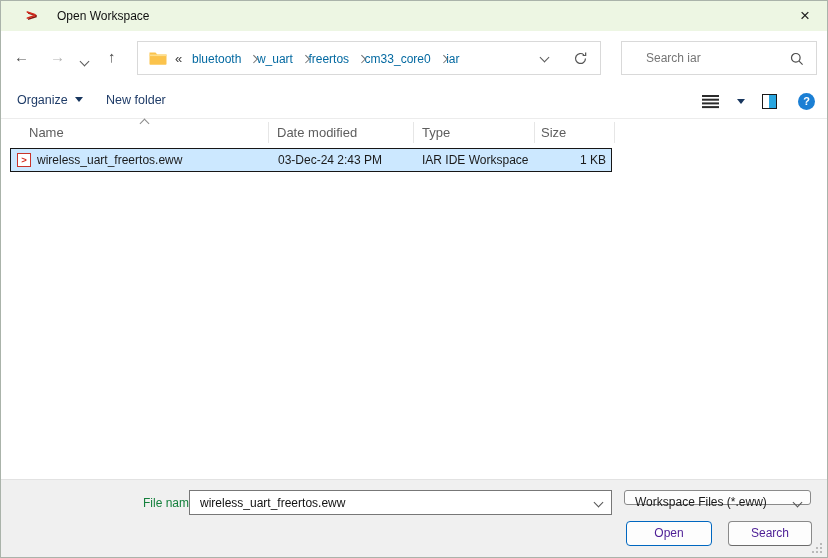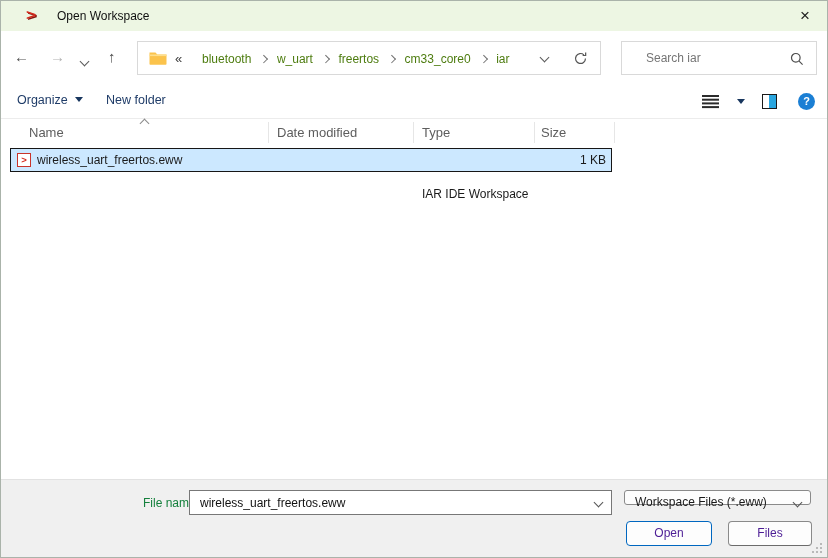--- a/index.html
+++ b/index.html
@@ -19,21 +19,21 @@
   .navbtn{position:absolute;top:48px;font-size:15px;color:#4f4f4f;line-height:16px;}
   .navbtn.disabled{color:#b3b3b3;}
   .chev-down{display:inline-block;width:6px;height:6px;border-right:1.4px solid #5a5a5a;
     border-bottom:1.4px solid #5a5a5a;transform:rotate(45deg);}
   .nav-chev{position:absolute;left:80px;top:53px;}
   .addressbar{position:absolute;left:136px;top:40px;width:464px;height:34px;
     border:1px solid #d9d9d9;box-sizing:border-box;background:#fff;}
   .folder-svg{position:absolute;left:11px;top:9px;}
   .bc-overflow{position:absolute;left:37px;top:9px;color:#3c3c3c;font-size:13px;}
   .crumbs{position:absolute;left:54px;top:9px;display:flex;align-items:center;height:16px;}
-  .crumb{margin:0 0 0 10px;color:#4d7c0f;cursor:default;}
+  .crumb{margin:0 0 0 0;color:#0369a1;cursor:default;}
   .crumb-sep{display:inline-block;width:4.5px;height:4.5px;border-top:1.4px solid #6e6e6e;
     border-right:1.4px solid #6e6e6e;transform:rotate(45deg);margin-left:10px;}
   .addr-dd{position:absolute;right:52px;top:12px;}
   .addr-refresh{position:absolute;right:12px;top:9px;}
   .searchbox{position:absolute;left:620px;top:40px;width:196px;height:34px;
     border:1px solid #d9d9d9;box-sizing:border-box;background:#fff;}
   .searchbox input{position:absolute;left:22px;top:8px;width:145px;border:none;outline:none;
     font-family:"Liberation Sans",sans-serif;font-size:12px;color:#333;background:transparent;}
   .searchbox input::placeholder{color:#757575;}
   .search-svg{position:absolute;right:12px;top:10px;}
@@ -63,21 +63,21 @@
   .hsep1{left:267px;}.hsep2{left:412px;}.hsep3{left:533px;}.hsep4{left:613px;}
   
   .row{position:absolute;left:9px;top:147px;width:602px;height:24px;background:#cce8ff;
     border:1px solid #161616;box-sizing:border-box;cursor:default;}
   .row .cell{position:absolute;top:0;height:22px;line-height:22px;white-space:nowrap;}
   .file-icon{position:absolute;left:6px;top:4px;width:14px;height:14px;background:#fff;
     border:1px solid #c9342a;box-sizing:border-box;color:#d42b1e;font-weight:900;font-size:9.5px;
     line-height:11px;text-align:center;transform-origin:center;}
   .cell.name{left:26px;}
   .cell.date{left:267px;}
-  .cell.type{left:411px;margin-top:34px;}
+  .cell.type{left:411px;}
   .cell.size{right:5px;}
   
   .footer{position:absolute;left:0;right:0;top:478px;bottom:0;background:#f0f0f0;
     border-top:1px solid #e2e2e2;}
   .fn-label{position:absolute;left:142px;top:16px;color:#15803d;}
   .filename-combo{position:absolute;left:188px;top:10px;width:423px;height:25px;background:#fff;
     border:1px solid #777;box-sizing:border-box;}
   .filename-combo input{position:absolute;left:8px;top:4px;width:375px;border:none;outline:none;
     font-family:"Liberation Sans",sans-serif;font-size:12px;color:#111;background:transparent;}
   .combo-chev{position:absolute;right:9px;top:8px;width:6px;height:6px;
@@ -158,32 +158,33 @@
   <span class="hdr hdr-type">Type</span>
   <span class="hdr hdr-size">Size</span>
   <span class="hsep hsep1"></span>
   <span class="hsep hsep2"></span>
   <span class="hsep hsep3"></span>
   <span class="hsep hsep4"></span>
 
   <div class="row">
     <span class="file-icon">&gt;</span>
     <span class="cell name">wireless_uart_freertos.eww</span>
+    <span class="cell date">03-Dec-24 2:43 PM</span>
     <span class="cell type">IAR IDE Workspace</span>
     <span class="cell size">1 KB</span>
   </div>
 
   <div class="footer">
     <span class="fn-label">File name:</span>
     <div class="filename-combo">
       <input value="wireless_uart_freertos.eww" style="">
       <i class="combo-chev"></i>
     </div>
     <div class="filter-combo">
       <span>Workspace Files (*.eww)</span>
       <i class="combo-chev"></i>
     </div>
     <span class="btn btn-open">Open</span>
-    <span class="btn btn-cancel">Files</span>
+    <span class="btn btn-cancel">Search</span>
     <span class="grip"></span>
   </div>
 
 </div>
 
 </body></html>

